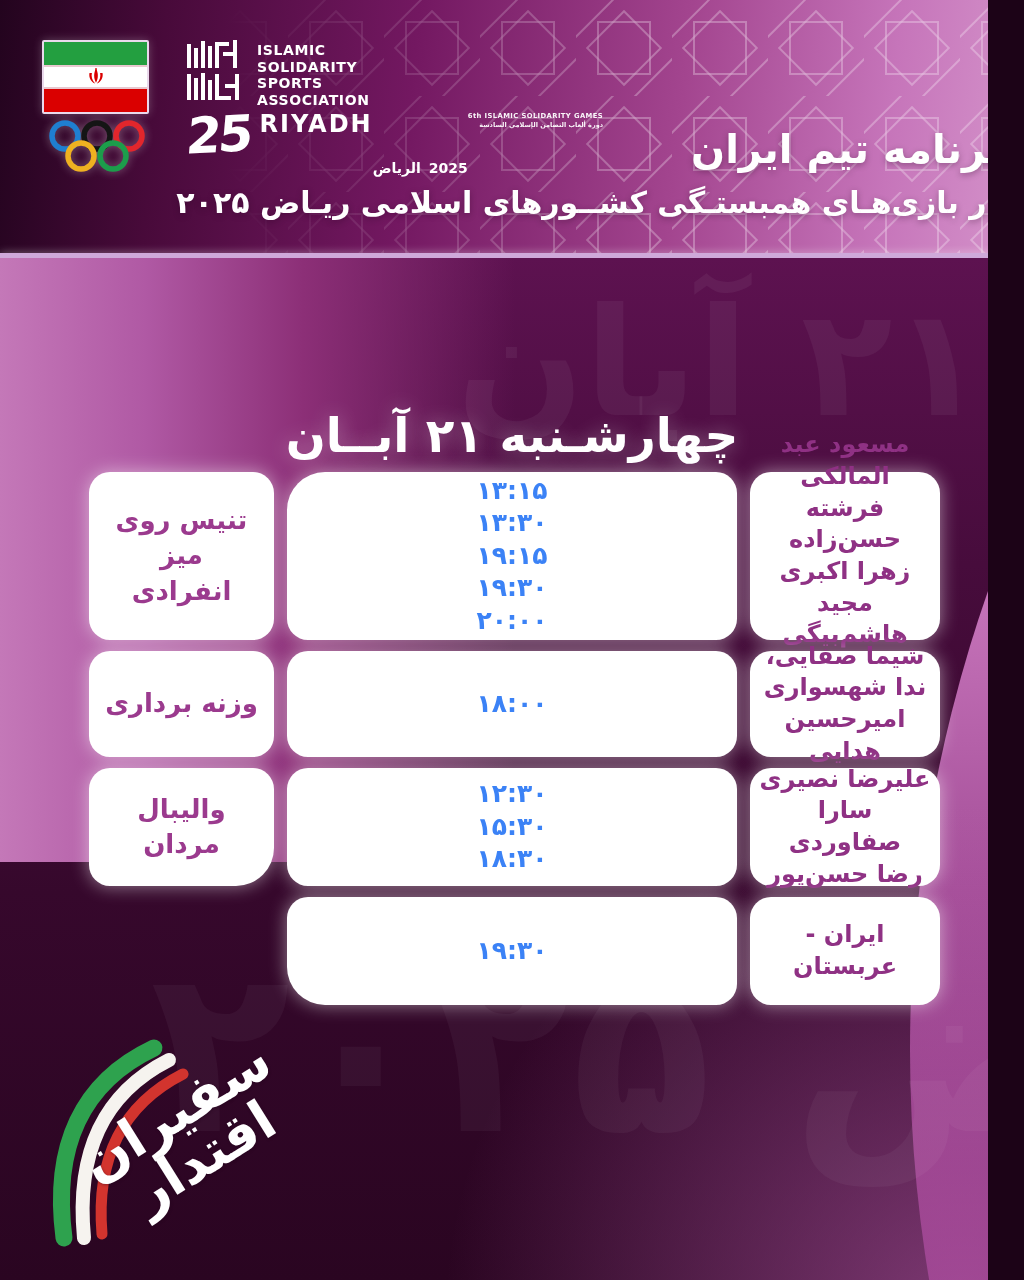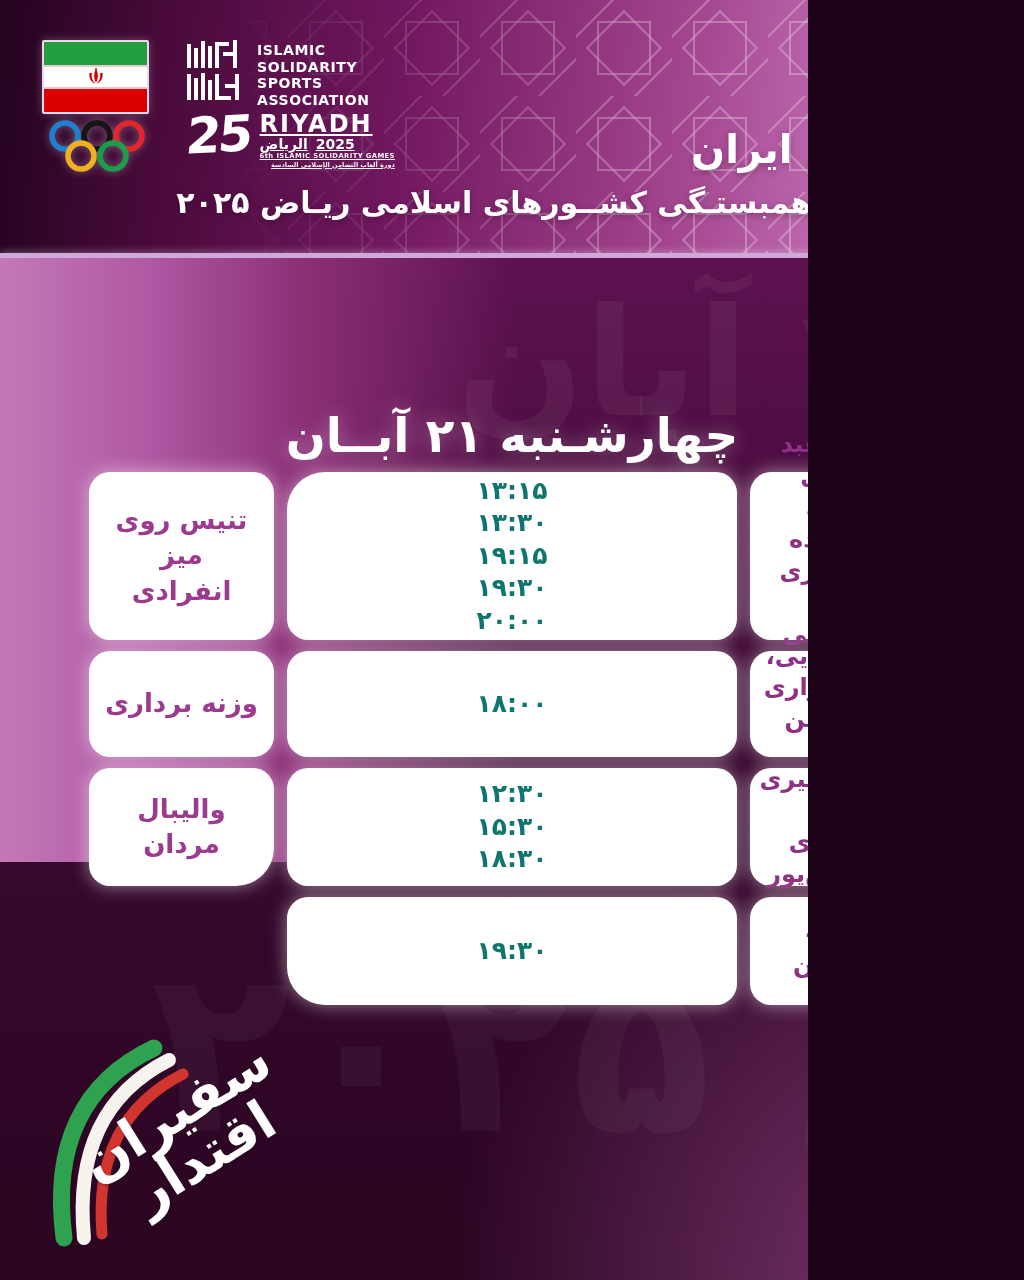--- a/index.html
+++ b/index.html
@@ -1,38 +1,38 @@
 <!DOCTYPE html>
 <html lang="fa"><head>
 <meta charset="utf-8">
 <style>
   html,body{margin:0;padding:0;background:#1c0317;}
   *{box-sizing:border-box;font-family:"DejaVu Sans",sans-serif;}
-  .canvas{position:relative;width:808px;height:1280px;overflow:hidden;background:#2d0524;}
+  .canvas{position:relative;width:988px;height:1280px;overflow:hidden;background:#2d0524;}
 
   
   .header{position:absolute;top:0;left:0;width:1024px;height:253px;
     background:linear-gradient(96deg,#23041e 0%,#480a3a 16%,#731861 40%,#a3458f 66%,#c675ba 86%,#d594cb 100%);}
   .pattern-svg{position:absolute;top:0;left:0;}
   .divider{position:absolute;top:253px;left:0;width:1024px;height:5px;background:#cfa9da;box-shadow:0 0 8px rgba(255,255,255,.45);}
 
   .flag{position:absolute;left:42px;top:40px;width:107px;height:74px;border:2px solid #ead9ec;border-radius:2px;overflow:hidden;box-shadow:0 0 10px rgba(255,255,255,.25);}
   .flag .stripe-green{height:33%;background:#239f40;}
   .flag .stripe-white{height:34%;background:#ffffff;display:flex;align-items:center;justify-content:center;border-top:2px solid #e8c8cf;border-bottom:2px solid #e8c8cf;}
   .flag .stripe-red{height:33%;background:#da0000;}
 
   .rings{position:absolute;left:44px;top:118px;filter:drop-shadow(0 0 5px rgba(255,255,255,.35));}
 
   .issa{position:absolute;left:185px;top:40px;display:flex;gap:12px;color:#fff;}
   .issa-text{font-weight:bold;font-size:14px;line-height:16.5px;letter-spacing:.6px;margin-top:2px;}
   .riyadh{position:absolute;left:186px;top:112px;display:flex;gap:10px;color:#fff;}
   .riyadh-25{font-size:50px;font-weight:800;line-height:46px;transform:skewX(-8deg) rotate(-3deg);letter-spacing:-3px;}
-  .riyadh-right{display:flex;flex-direction:column;text-decoration:underline;}
+  .riyadh-right{display:flex;}
   .riyadh-name{font-weight:800;font-size:24px;letter-spacing:2px;line-height:24px;}
-  .riyadh-sub{display:flex;gap:8px;align-items:baseline;font-weight:bold;font-size:14px;direction:ltr;}
+  .riyadh-sub{display:flex;gap:8px;align-items:baseline;font-weight:bold;font-size:14px;direction:ltr;margin-top:48px;}
   .riyadh-ar{direction:rtl;}
   .riyadh-tiny{font-size:6.8px;letter-spacing:.4px;margin-top:0;line-height:8.5px;font-weight:bold;opacity:.95;}
   .riyadh-tiny .ar{direction:rtl;font-size:6.5px;}
 
   .title-block{position:absolute;right:22px;top:126px;direction:rtl;text-align:right;color:#fff;}
   .main-title{font-size:40px;font-weight:bold;text-shadow:0 2px 6px rgba(40,0,35,.35);}
   .sub-title{font-size:30px;font-weight:bold;margin-top:13px;text-shadow:0 2px 6px rgba(40,0,35,.35);}
 
   
   .body{position:absolute;top:258px;left:0;width:1024px;height:1022px;
@@ -49,21 +49,21 @@
   .date-heading{position:absolute;top:106px;left:0;width:100%;text-align:center;direction:rtl;
     color:#fff;font-size:47px;font-weight:bold;text-shadow:0 0 20px rgba(255,255,255,.35);margin-top:44px;}
 
   .table{position:absolute;top:214px;left:85px;width:855px;display:grid;direction:rtl;
     grid-template-columns:190px 450px 185px;grid-template-rows:168px 106px 118px 108px;gap:11px 13px;}
   .card{background:#fff;border-radius:21px;box-shadow:0 0 18px rgba(255,255,255,.5);
     display:flex;flex-direction:column;justify-content:center;align-items:center;text-align:center;
     white-space:pre-line;font-weight:bold;direction:rtl;padding:4px 8px;}
   .cell-sport{color:#9b3a8e;font-size:26px;line-height:1.35;}
   .cell-names{color:#8f3184;font-size:24px;line-height:1.32;}
-  .cell-times{color:#0f766e;font-size:25px;line-height:1.3;letter-spacing:1px;}
+  .cell-times{color:#3b82f6;font-size:25px;line-height:1.3;letter-spacing:1px;}
   .tr-tl{border-top-right-radius:38px;}   
   .tl-big{border-top-left-radius:38px;}
   .br-big{border-bottom-right-radius:38px;}
   .bl-big{border-bottom-left-radius:38px;}
 
   
   .footer-logo{position:absolute;left:26px;top:776px;width:250px;height:246px;}
   .brand-text{position:absolute;left:58px;top:48px;transform:rotate(-32deg);color:#fff;
     font-size:54px;font-weight:bold;line-height:.98;white-space:pre-line;direction:rtl;text-align:center;
     text-shadow:0 1px 3px rgba(30,0,25,.4);}

